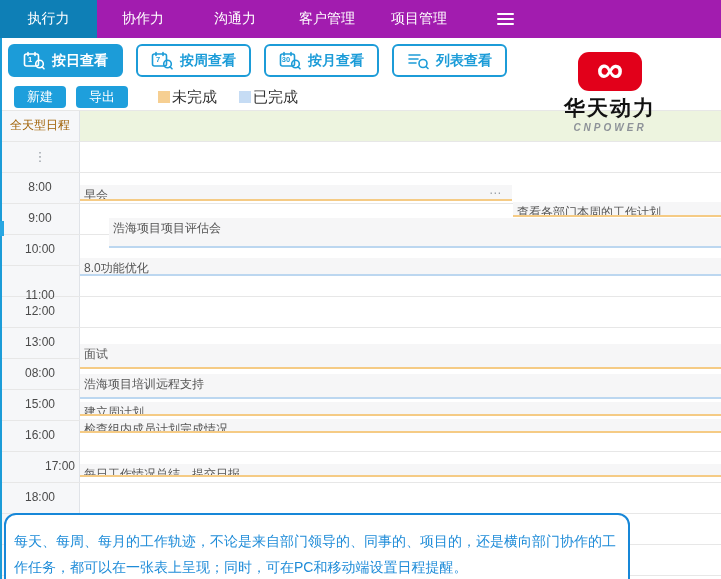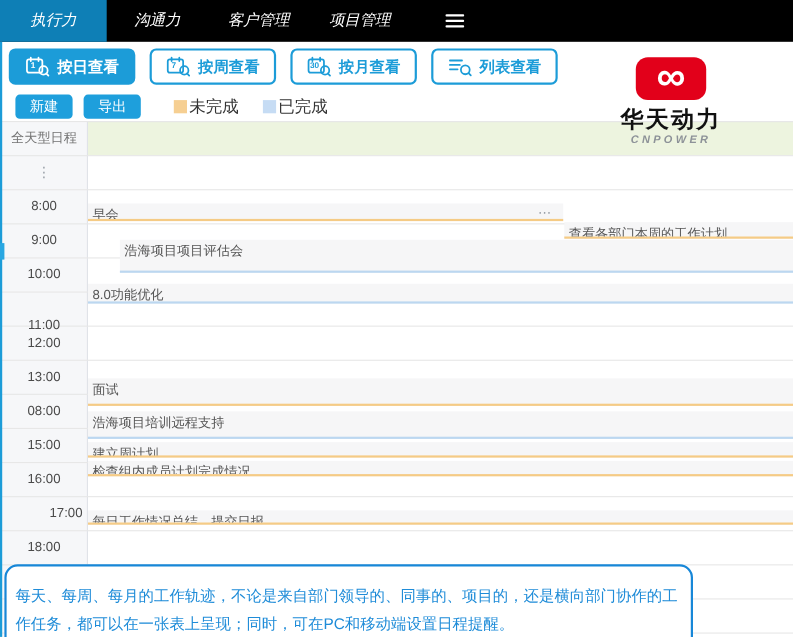--- a/index.html
+++ b/index.html
@@ -1,21 +1,21 @@
 <!DOCTYPE html>
 <html><head>
 <meta charset="utf-8">
 <style>
   * { margin:0; padding:0; box-sizing:border-box; }
   html,body { background:#fff; }
   body { font-family:"Liberation Sans","DejaVu Sans",sans-serif; }
   .app { position:relative; width:721px; height:579px; background:#fff; overflow:hidden; }
 
   
-  .nav { position:absolute; left:0; top:0; width:721px; height:38px; background:#000000; display:flex; align-items:stretch;font-style:italic; }
+  .nav { position:absolute; left:0; top:0; width:721px; height:38px; background:#a21caf; display:flex; align-items:stretch; }
   .nav-tab { width:92px; display:flex; align-items:center; justify-content:center; color:#fff; font-size:14px; cursor:pointer; }
   .nav-tab.active { background:#0e7fb6; width:97px; }
   .hamburger { margin-left:32px; align-self:center; width:17px; display:flex; flex-direction:column; gap:3px; cursor:pointer; }
   .hamburger i { display:block; height:2px; background:#fff; border-radius:1px; }
 
   
   .left-edge { position:absolute; left:0; top:38px; width:2px; height:541px; background:#1c9cd8; z-index:30; }
   .scroll-indicator { position:absolute; left:0; top:221px; width:4px; height:15px; background:#29a7e2; z-index:31; }
 
   
@@ -28,21 +28,21 @@
   .toolbar { position:absolute; left:14px; top:86px; height:22px; display:flex; align-items:center; z-index:5; }
   .tool-btn { display:inline-flex; align-items:center; justify-content:center; height:22px; padding:0 13px; background:#1e9fdc; color:#fff; font-size:13px; border-radius:4px; margin-right:10px; cursor:pointer; }
   .legend { display:flex; align-items:center; margin-left:20px; gap:22px; }
   .legend-item { display:flex; align-items:center; gap:2px; font-size:15px; color:#333; }
   .legend-swatch { width:12px; height:12px; display:inline-block; }
 
   
   .calendar { position:absolute; left:0; top:110px; width:721px; height:469px; }
   .time-col { position:absolute; left:0; top:0; width:80px; height:469px; background:#f6f7f9; border-right:1px solid #e0e3e8; }
   .allday-green { position:absolute; left:80px; top:0; width:641px; height:31px; background:#edf4df; border-top:1px solid #e2e2e2; }
-  .allday-label { position:absolute; left:0; top:0; width:80px; height:31px; line-height:31px; text-align:center; font-size:12px; color:#737373; }
+  .allday-label { position:absolute; left:0; top:0; width:80px; height:31px; line-height:31px; text-align:center; font-size:12px; color:#a16207; }
   .dots-cell { position:absolute; left:0; top:31px; width:80px; height:31px; display:flex; align-items:center; justify-content:center; color:#9aa0a8; font-size:13px; letter-spacing:0; }
   .gridline { position:absolute; left:0; width:721px; height:1px; background:#e7e7e7; }
   .time-label { position:absolute; left:0; width:80px; height:31px; line-height:31px; text-align:center; font-size:12px; color:#4a4a4a; }
 
   
   .event { position:absolute; background:#f6f6f7; font-size:12px; color:#555; padding:2px 4px 0 4px; overflow:hidden; white-space:nowrap; cursor:pointer; z-index:4; }
   .event.incomplete { border-bottom:2px solid #f5cb85; }
   .event.complete   { border-bottom:2px solid #bcd7f0; }
   .event .more { position:absolute; right:10px; top:1px; color:#9aa0a8; letter-spacing:1px; }
 
@@ -57,20 +57,21 @@
   .footer-note { position:absolute; left:4px; top:513px; width:626px; height:80px; background:#fff; border:2px solid #1787d8; border-radius:12px; padding:13px 8px 0 8px; color:#1f8cd8; font-size:14px; line-height:26px; z-index:40; }
 </style>
 </head>
 <body>
 
 <div class="app">
 
   <div class="nav">
     <div id="nav-tabs" style="display:flex;">
         <div class="nav-tab active">执行力</div>
+        <div class="nav-tab">协作力</div>
         <div class="nav-tab">沟通力</div>
         <div class="nav-tab">客户管理</div>
         <div class="nav-tab">项目管理</div>
       </div>
     <div class="hamburger">
         <i></i>
         <i></i>
         <i></i>
       </div>
   </div>

